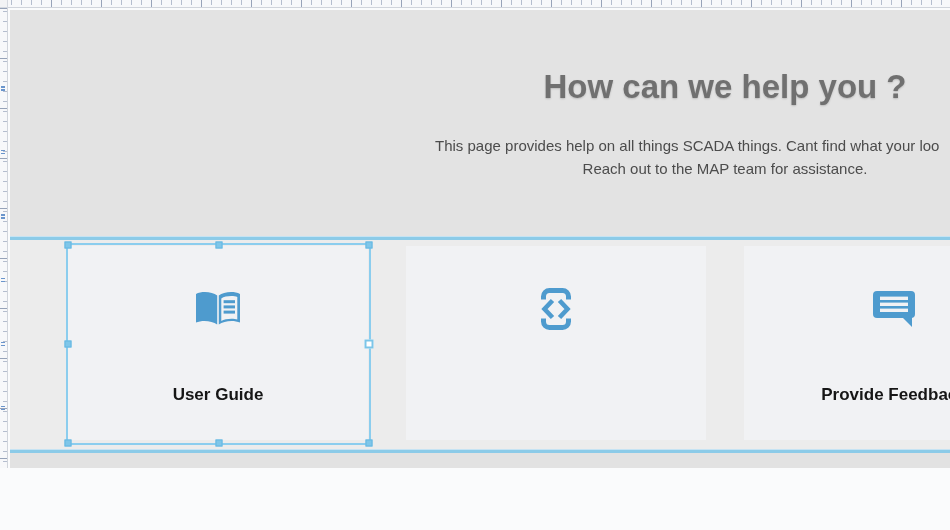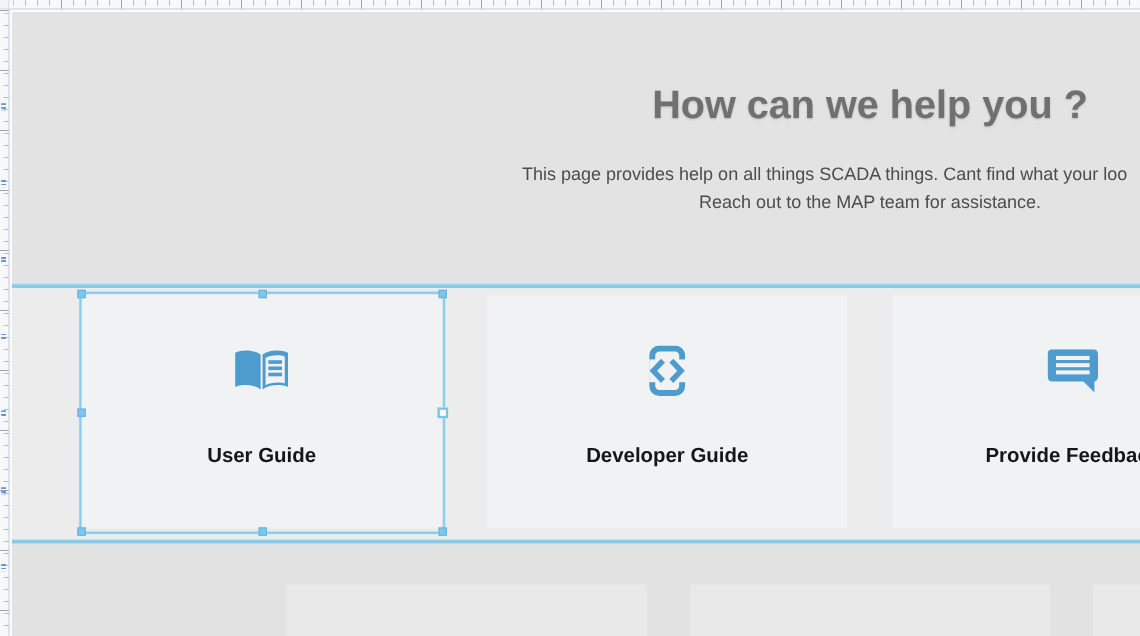--- a/index.html
+++ b/index.html
@@ -1,18 +1,18 @@
 <!DOCTYPE html>
 <html><head>
 <meta charset="utf-8">
 <style>
   * { margin:0; padding:0; box-sizing:border-box; }
   html,body { width:950px; height:530px; overflow:hidden; background:#fafbfc;
               font-family:"Liberation Sans", sans-serif; }
-  #viewport { position:relative; width:950px; height:530px; overflow:hidden; }
+  #viewport { position:relative; width:950px; height:468px; overflow:hidden; }
 
   
   #ruler-corner { position:absolute; left:0; top:0; width:8px; height:8px;
     background:#f2f3f5; border-right:1px solid #d5d9e0; border-bottom:1px solid #d5d9e0; z-index:30; }
   #ruler-top { position:absolute; left:8px; top:0; width:942px; height:8px; background:#f7f8fa;
     border-bottom:1px solid #d0d4db; z-index:30;
     background-image:
       repeating-linear-gradient(to right, #97a3b9 0 1px, transparent 1px 50px),
       repeating-linear-gradient(to right, #b4bdce 0 1px, transparent 1px 10px);
     background-size:100% 8px, 100% 5px;
@@ -47,21 +47,21 @@
     box-shadow:0 -1px 0 #c6e3f3, 0 1px 0 #c6e3f3; }
   #divider-1 { top:227px; }
   #divider-2 { top:440px; }
 
   
   #cards-section { position:absolute; left:0; top:230px; width:1430px; height:210px; background:#ececec; }
   .card { position:absolute; top:236px; width:300px; height:194px; background:#f1f2f4;
     display:flex; flex-direction:column; align-items:center; padding-top:42px; cursor:pointer; }
   #card-1 { left:58px; } #card-2 { left:396px; } #card-3 { left:734px; }
   .icon-wrap { height:42px; display:flex; align-items:center; justify-content:center; }
-  .card-label { margin-top:40px; font-size:17px; font-weight:bold; color:#161616; white-space:nowrap; }
+  .card-label { margin-top:55px; font-size:17px; font-weight:bold; color:#161616; white-space:nowrap; }
 
   
   #selection { position:absolute; left:56px; top:233px; width:305px; height:202px;
     border:2px solid #8bcdee; z-index:10; pointer-events:none; }
   .handle { position:absolute; width:7px; height:7px; background:#7fc6e9;
     border:1px solid #65b7e2; transform:translate(-50%,-50%); pointer-events:auto; }
   .h-tl{left:0;top:0;} .h-tc{left:50%;top:0;} .h-tr{left:100%;top:0;}
   .h-ml{left:0;top:50%;} .h-bl{left:0;top:100%;} .h-bc{left:50%;top:100%;} .h-br{left:100%;top:100%;}
   .h-mr{left:100%;top:50%; width:9px; height:9px; background:#ffffff; border:2px solid #7cc5e8;}
 
@@ -105,21 +105,20 @@
 
     <div id="card-2" class="card">
       <div class="icon-wrap">
         <svg width="30" height="42" viewBox="0 0 30 42">
           <rect x="2.5" y="2.5" width="25" height="37" rx="6" fill="none" stroke="#4e9bce" stroke-width="5"></rect>
           <rect x="-1" y="11.5" width="32" height="19" fill="#f1f2f4"></rect>
           <path d="M11.5,12.5 L3.5,21 L11.5,29.5" fill="none" stroke="#4e9bce" stroke-width="4.6"></path>
           <path d="M18.5,12.5 L26.5,21 L18.5,29.5" fill="none" stroke="#4e9bce" stroke-width="4.6"></path>
         </svg>
       </div>
-      <div class="card-label">Developer Guide</div>
     </div>
 
     <div id="card-3" class="card">
       <div class="icon-wrap">
         <svg width="42" height="36" viewBox="0 0 42 36">
           <rect x="0" y="0" width="42" height="27" rx="4" fill="#4e9bce"></rect>
           <polygon points="27,24 39,24 39,36" fill="#4e9bce"></polygon>
           <rect x="7" y="5.6" width="28" height="3.4" fill="#f1f2f4"></rect>
           <rect x="7" y="11.6" width="28" height="3.4" fill="#f1f2f4"></rect>
           <rect x="7" y="17.6" width="28" height="3.4" fill="#f1f2f4"></rect>

